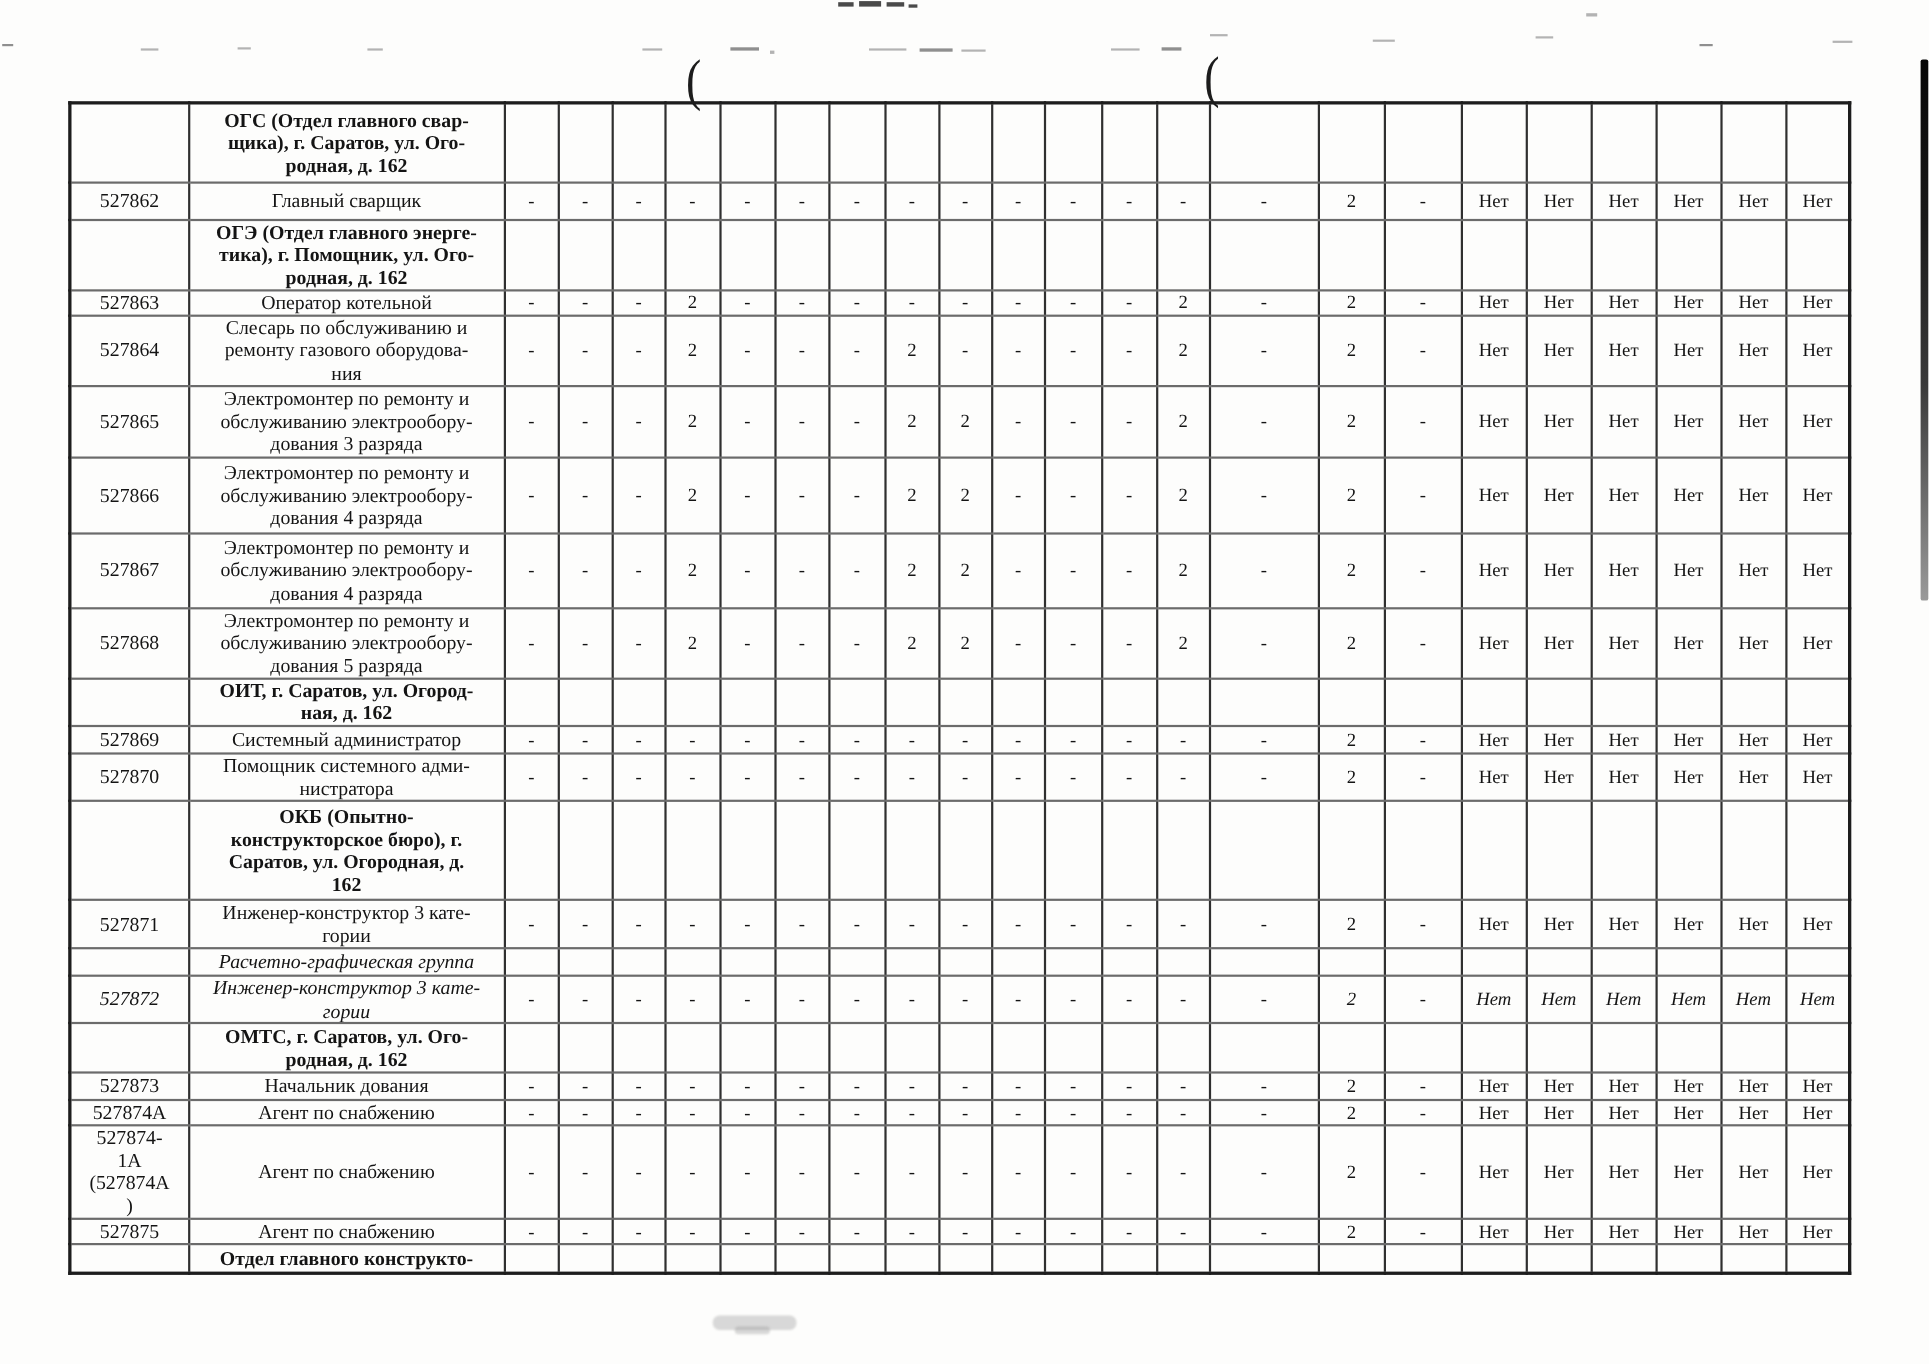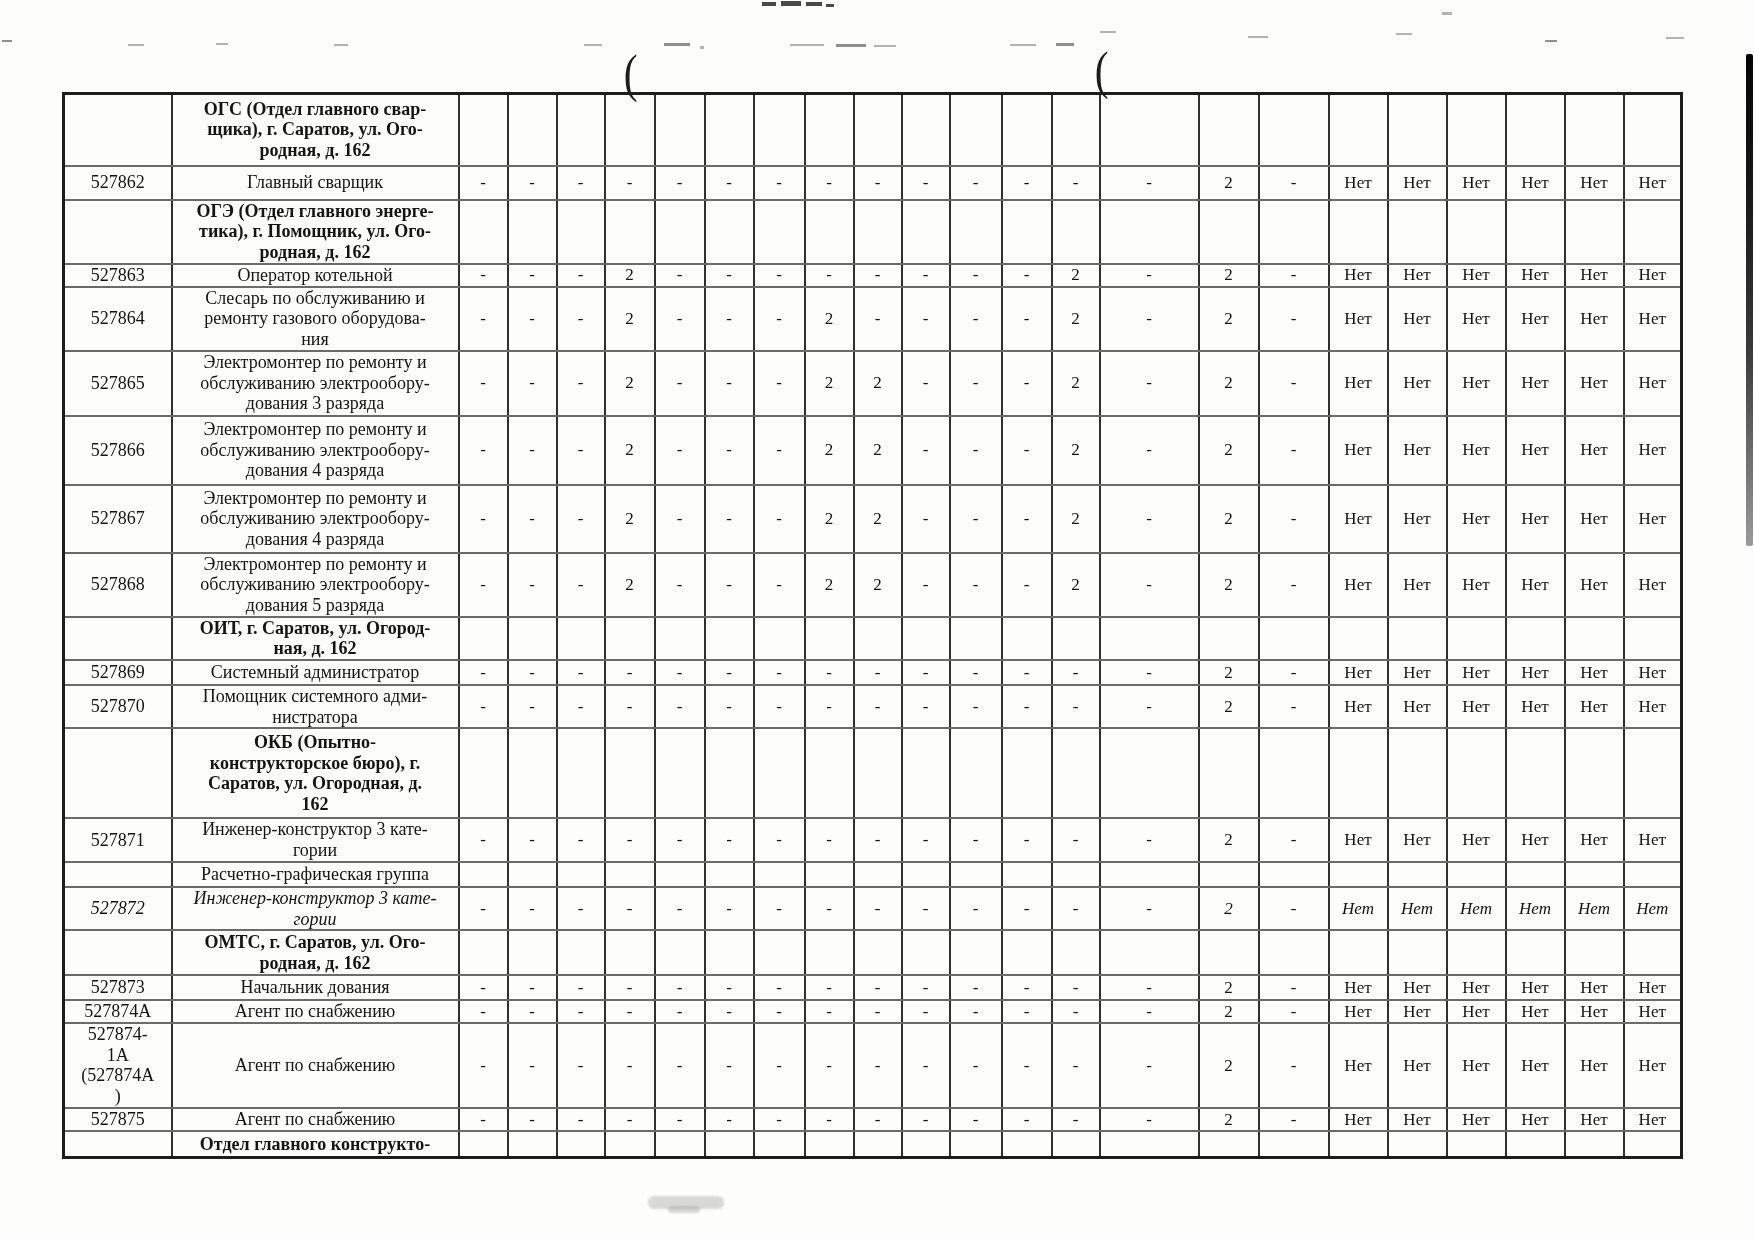--- a/index.html
+++ b/index.html
@@ -20,21 +20,21 @@
     border-left:2px solid #2f2f2f;
     border-right:2px solid #2f2f2f;
     padding:0 2px;
     text-align:center;vertical-align:middle;
     font-size:18px;line-height:1.15;
     color:#141414;
     overflow:hidden;
   }
   #grid td.val-cell{font-size:17px;}
   #grid tr.row-section td.name-cell{font-weight:700;}
-  #grid tr.row-group td.name-cell{}
+  #grid tr.row-group td.name-cell{font-style:italic;}
   .cell-line{display:block;}
   
   .paren{
     position:absolute;
     font-family:"Liberation Serif",serif;
     font-size:52px;line-height:1;
     color:#1c1c1c;
     transform:scaleX(.8);
   }
   .edge-sliver{

